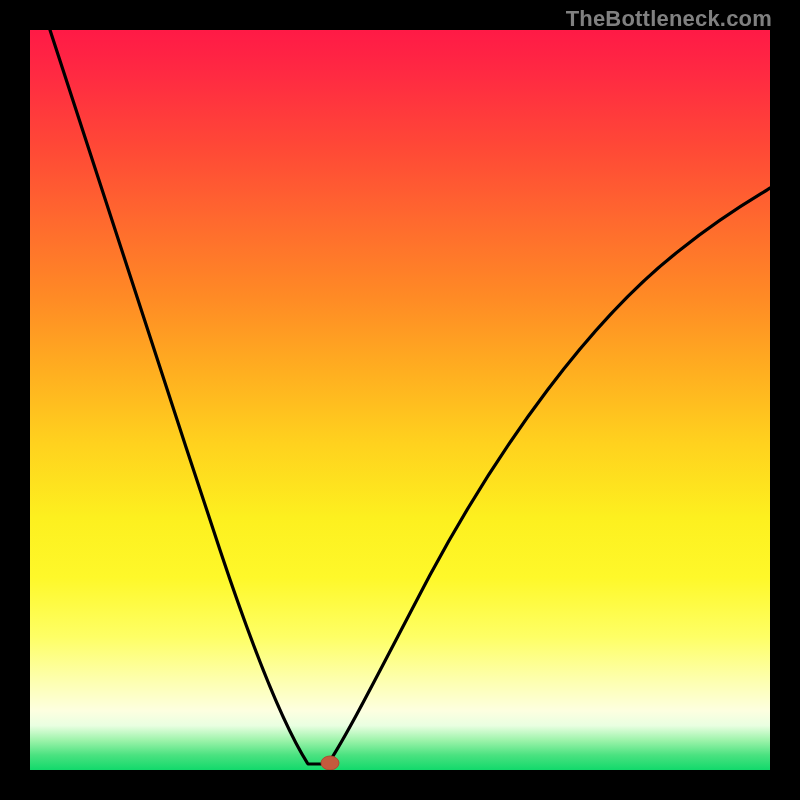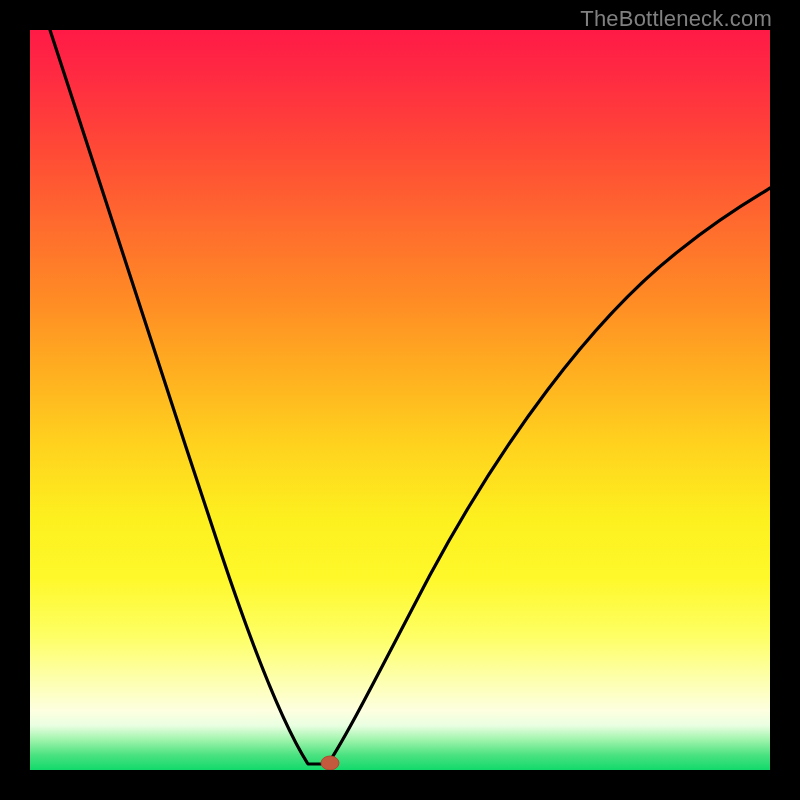--- a/index.html
+++ b/index.html
@@ -65,21 +65,21 @@
     fill: #c45a3d;
     stroke: #b04a30;
     stroke-width: 1;
   }
   .attribution {
     position: absolute;
     top: 6px;
     right: 28px;
     color: #808080;
     font-size: 22px;
-    font-weight: 400;
+    font-weight: 700;
     letter-spacing: 0.2px;
     user-select: none;
   }
 </style>
 </head>
 <body>
 
 <div class="stage">
 
   <div class="plot">

